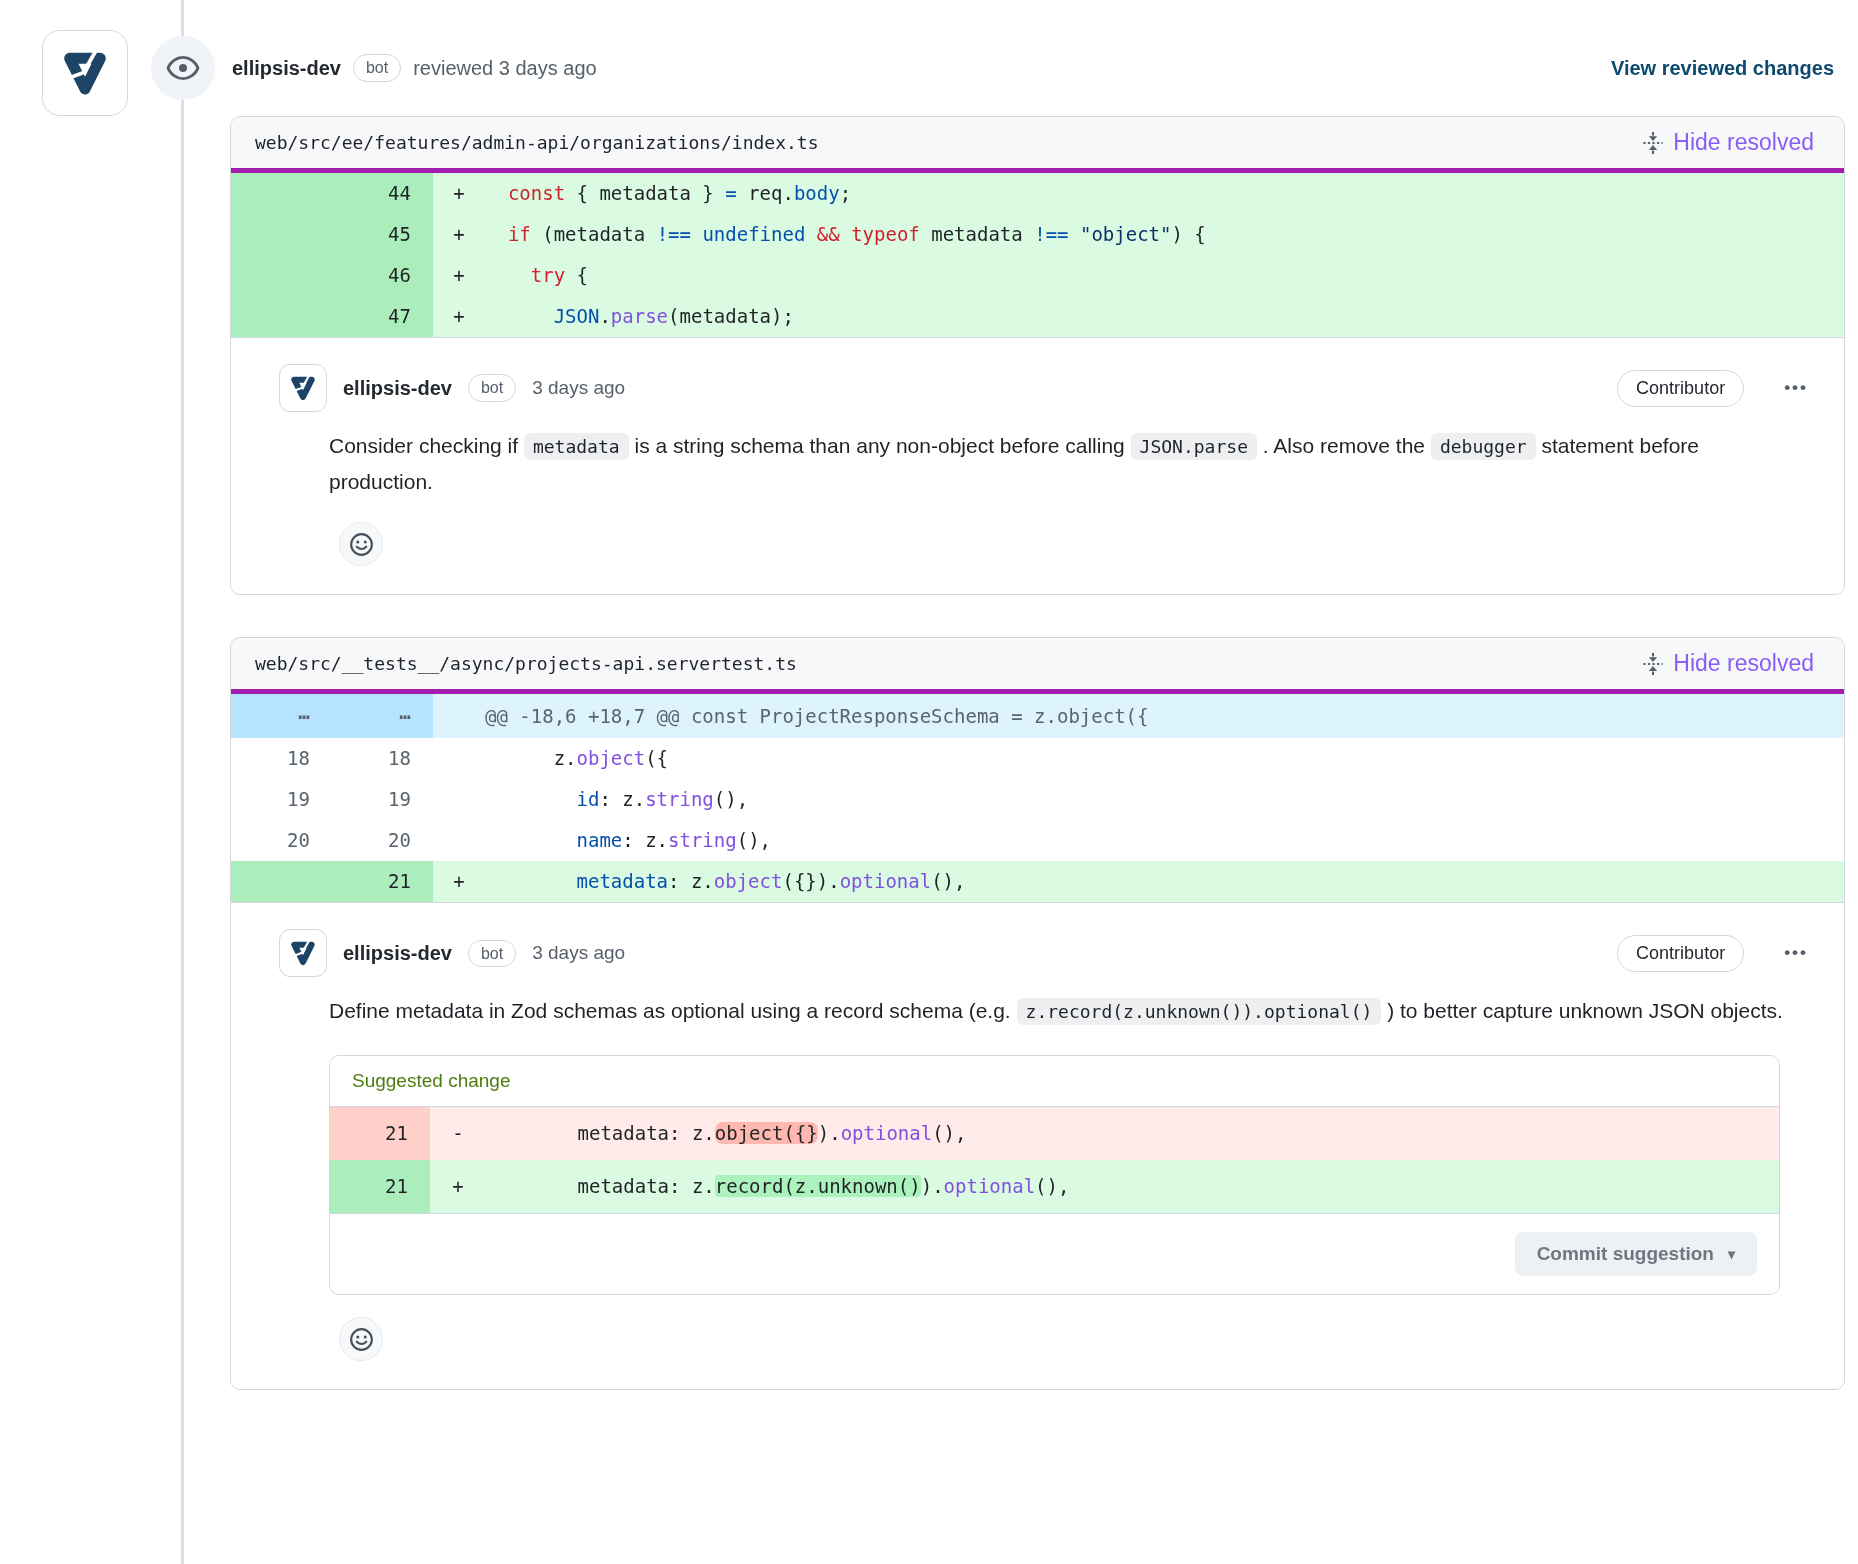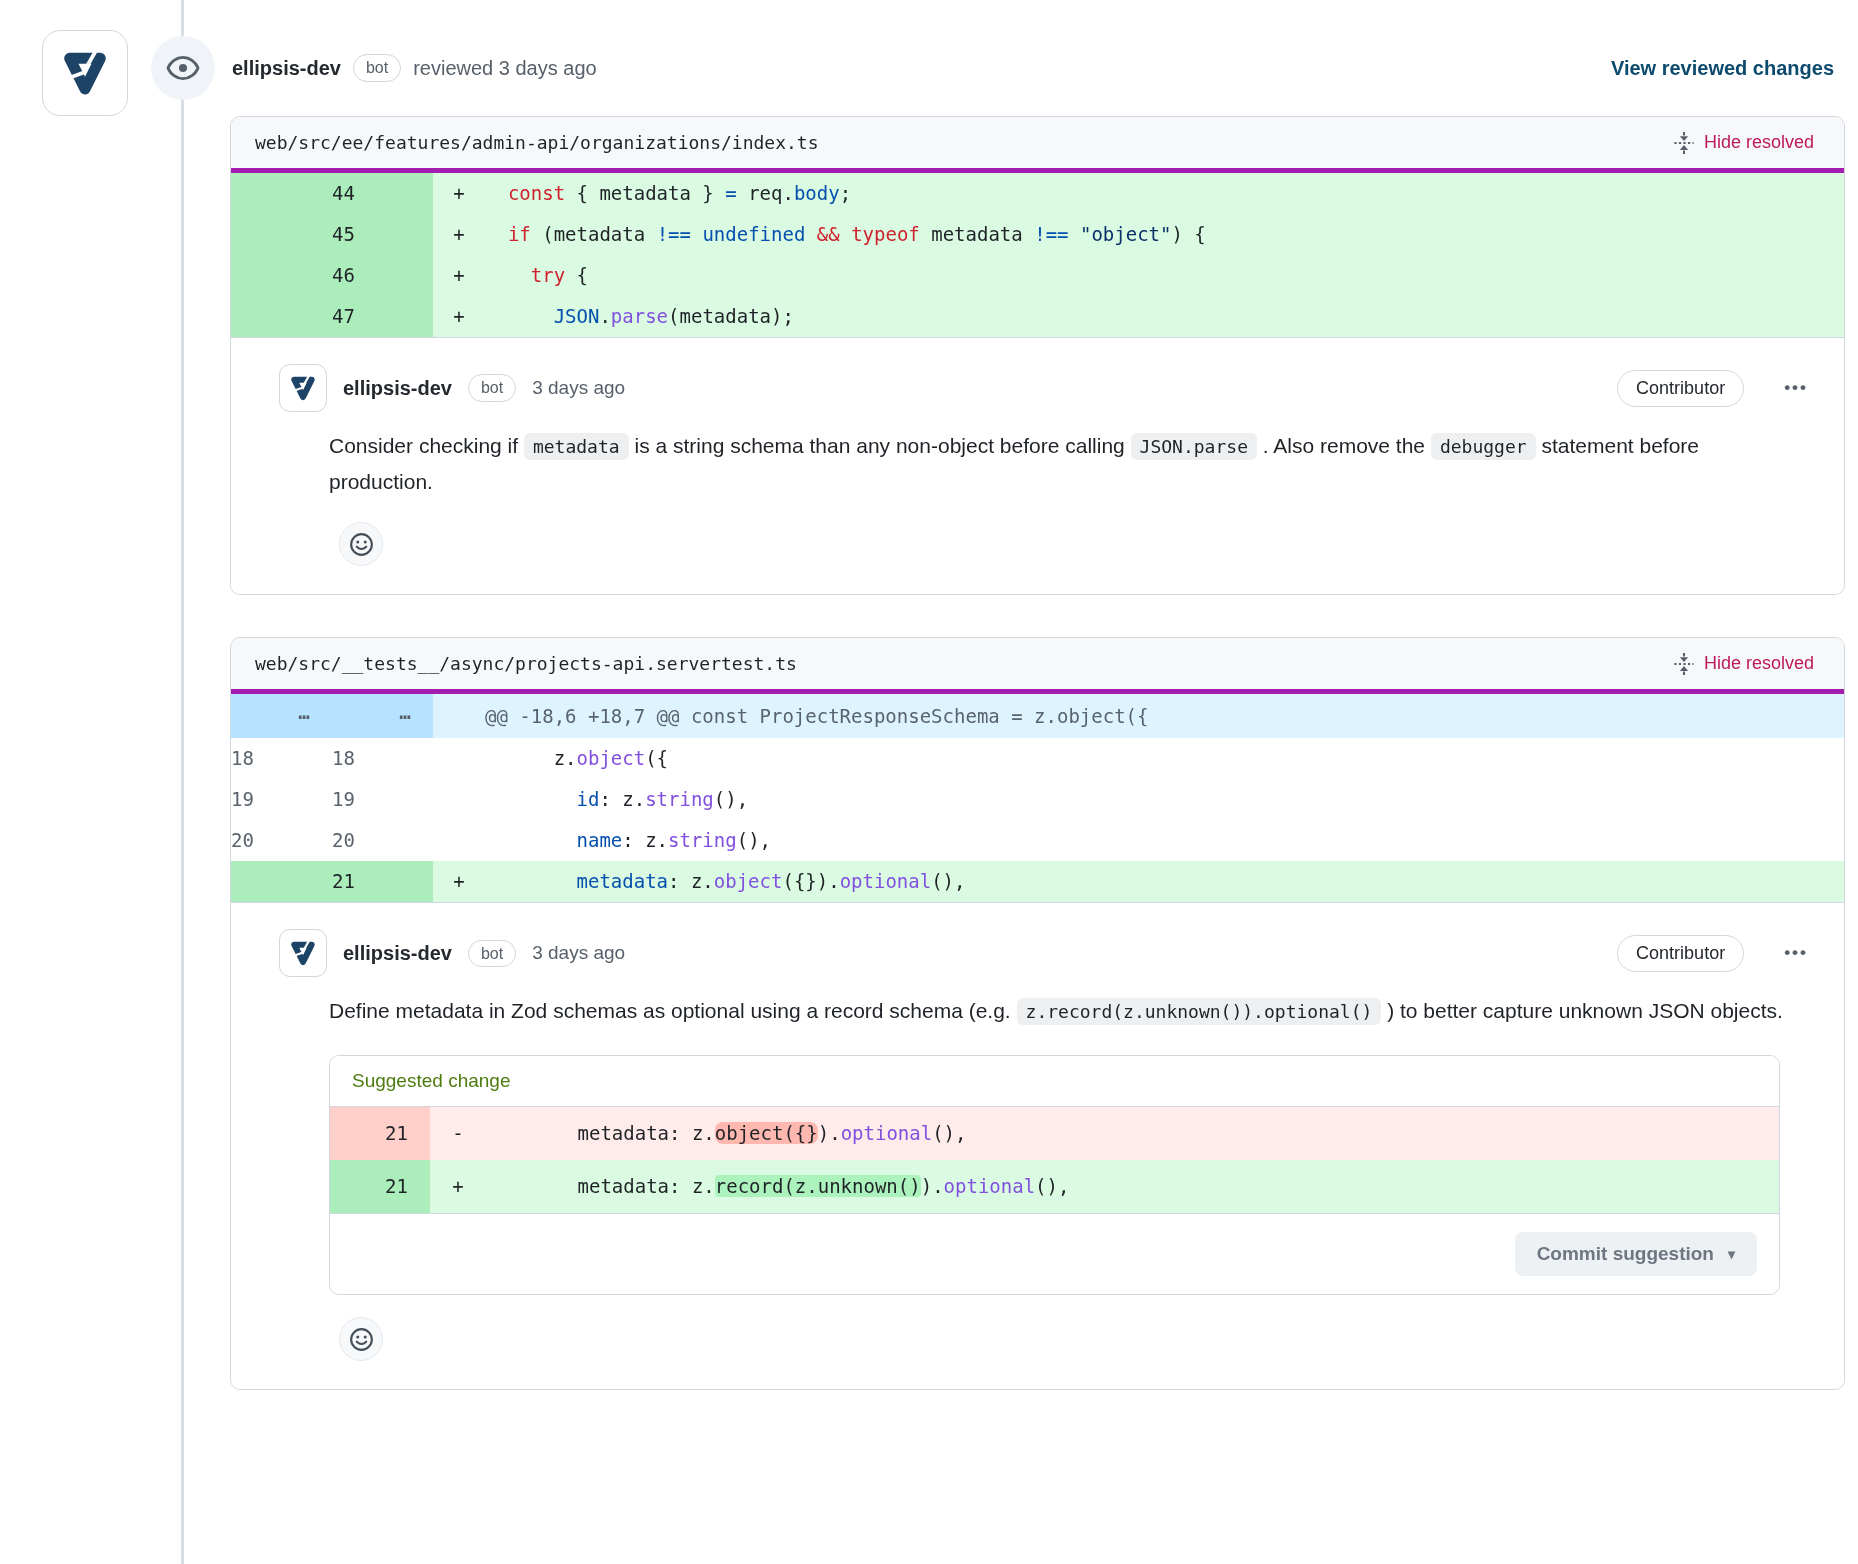--- a/index.html
+++ b/index.html
@@ -40,31 +40,31 @@
     background:#fff; overflow:hidden;
   }
   .card + .card { margin-top:42px; }
   .card:first-of-type { margin-top:32px; }
   .card-head {
     background:#f6f8fa; border-bottom:5px solid #a21caf; height:56px;
     display:flex; align-items:center; padding:0 24px;
   }
   .file-path { font-family:"DejaVu Sans Mono", monospace; font-size:18px; color:#1f2328; cursor:pointer; }
   .hide-resolved {
-    margin-left:auto; display:flex; align-items:center; gap:9px; color:#be185d;
-    font-size:18px; cursor:pointer; background:none; border:none; font-family:inherit;
+    margin-left:auto; display:flex; align-items:center; gap:9px; color:#8b5cf6;
+    font-size:23px; cursor:pointer; background:none; border:none; font-family:inherit;
   }
 
   
   .diff { border-bottom:1px solid #d0d7de; }
   .drow { display:flex; height:41px; }
   .drow.add { background:#dafbe1; }
   .drow.ctx { background:#fff; }
   .dgut {
-    width:101px; flex:none; padding-right:22px;
+    width:101px; flex:none; text-align:right; padding-right:22px;
     font-family:"DejaVu Sans Mono", monospace; font-size:19px; line-height:41px; color:#59636e;
     cursor:pointer;
   }
   .drow.add .dgut { background:#aceebb; color:#1f2328; }
   .dcode { flex:1; display:flex; min-width:0; }
   .dsign { width:52px; flex:none; text-align:center; font-family:"DejaVu Sans Mono", monospace; font-size:19px; line-height:41px; }
   .dpre { margin:0; font-family:"DejaVu Sans Mono", monospace; font-size:19px; line-height:41px; white-space:pre; }
   .drow.hunk { background:#ddf4ff; height:44px; }
   .hunkgut { width:202px; flex:none; background:#b6e3ff; display:flex; }
   .hunkgut span {

